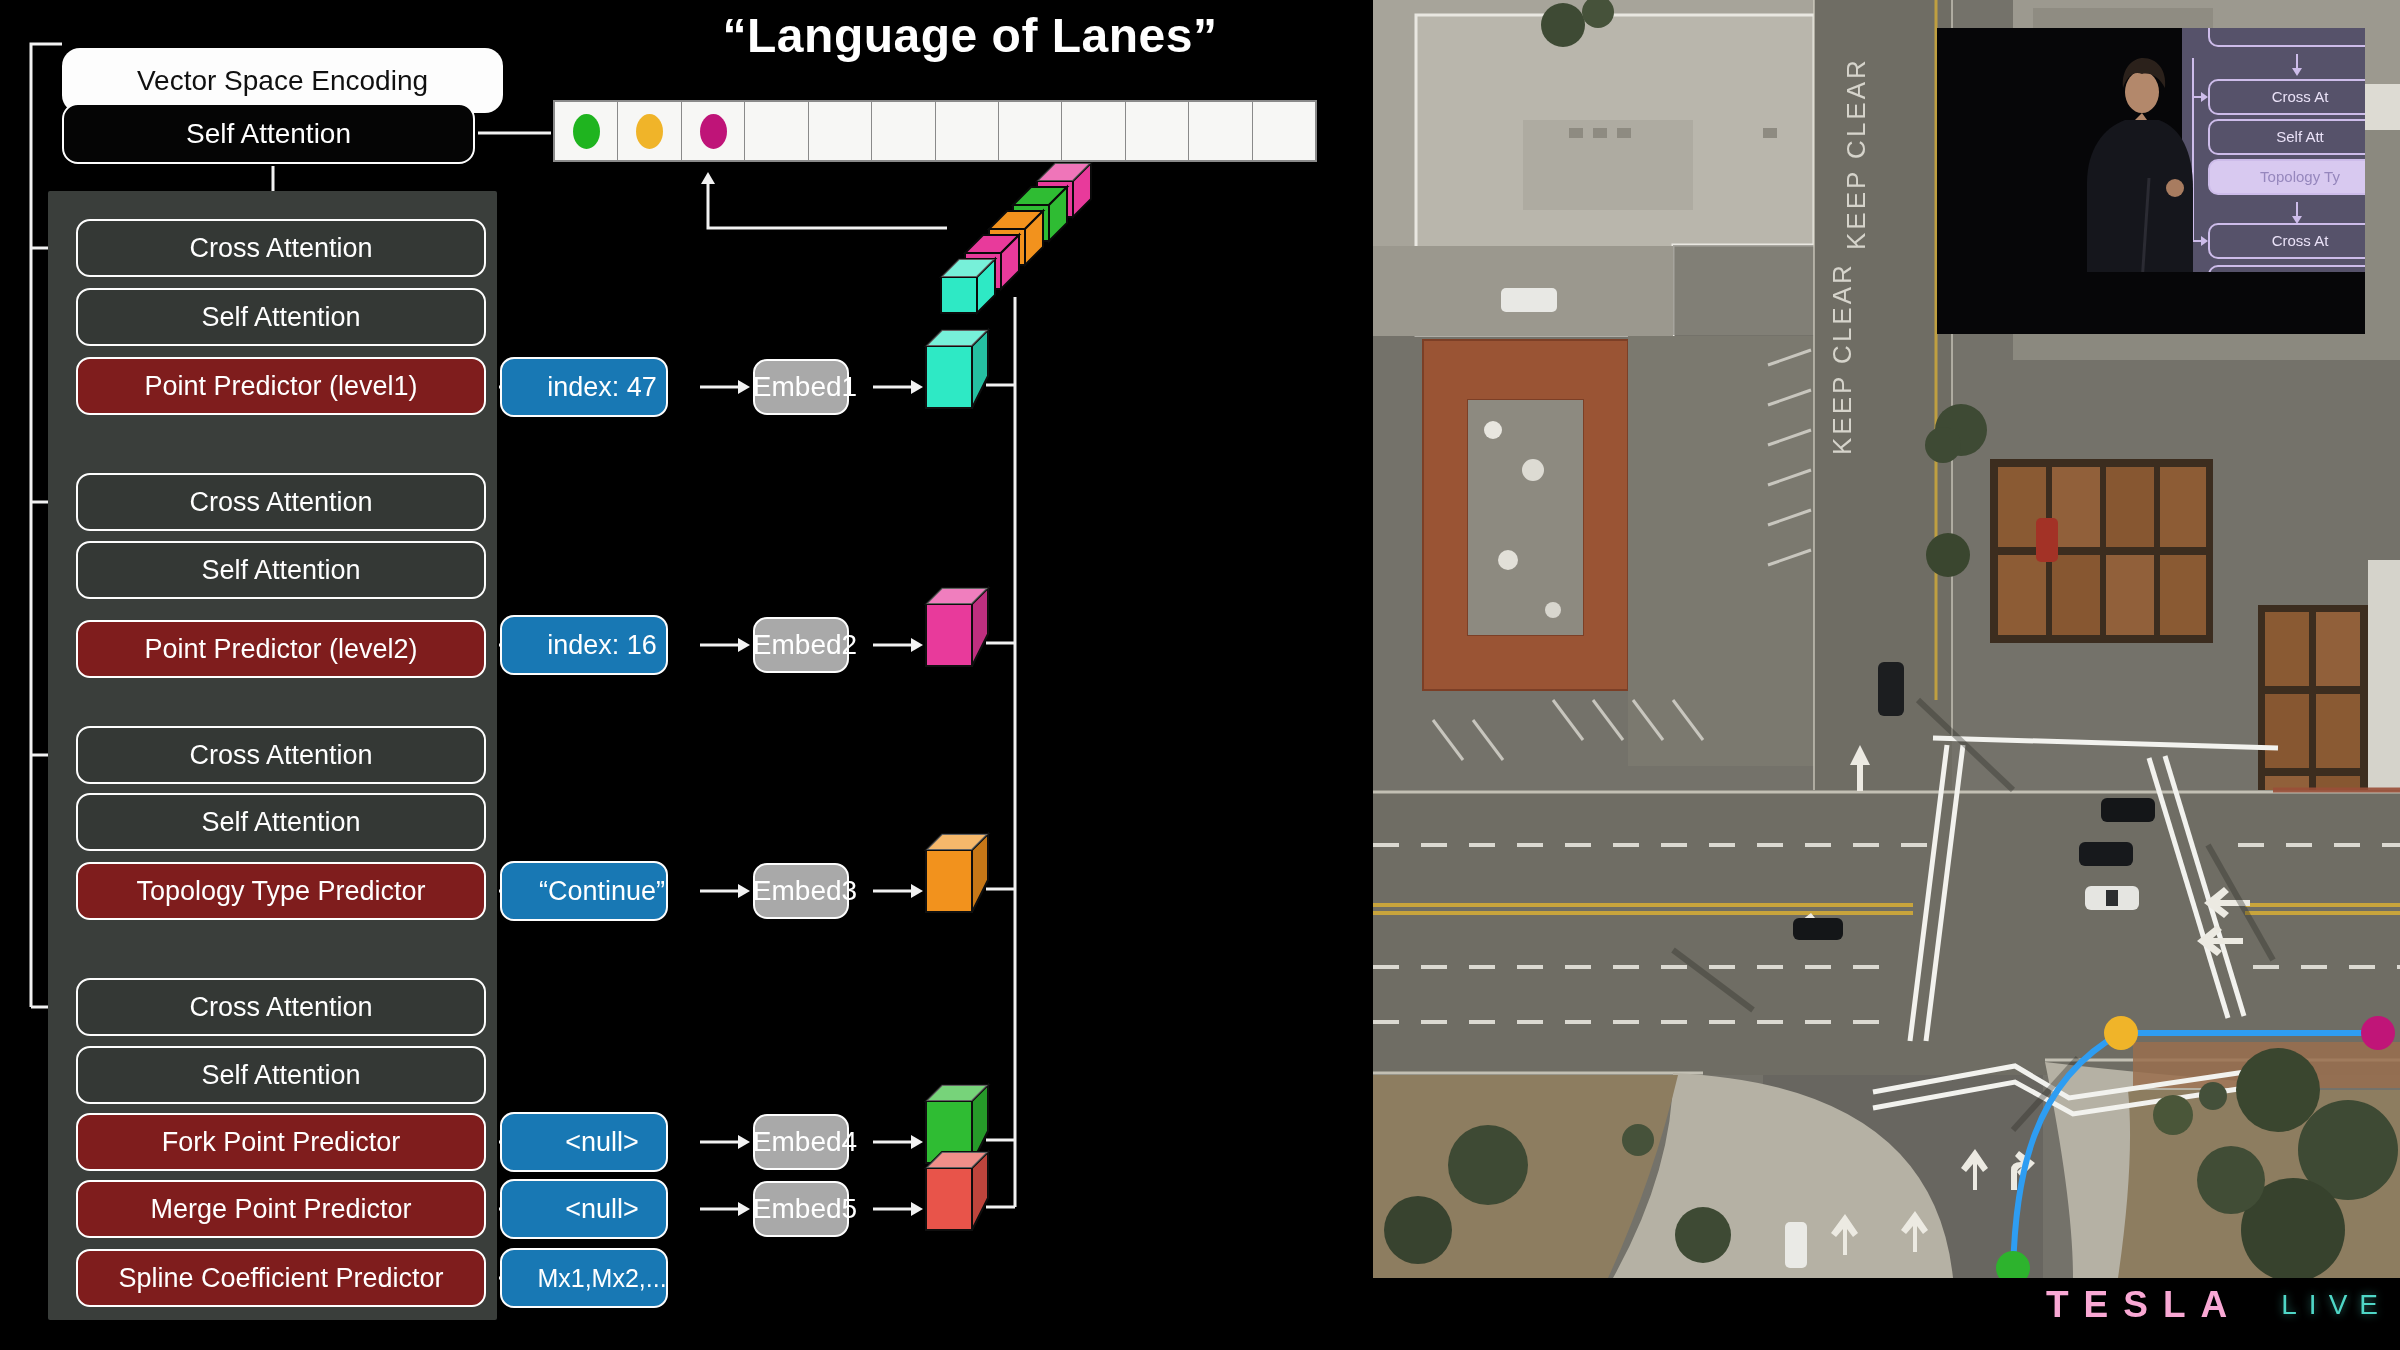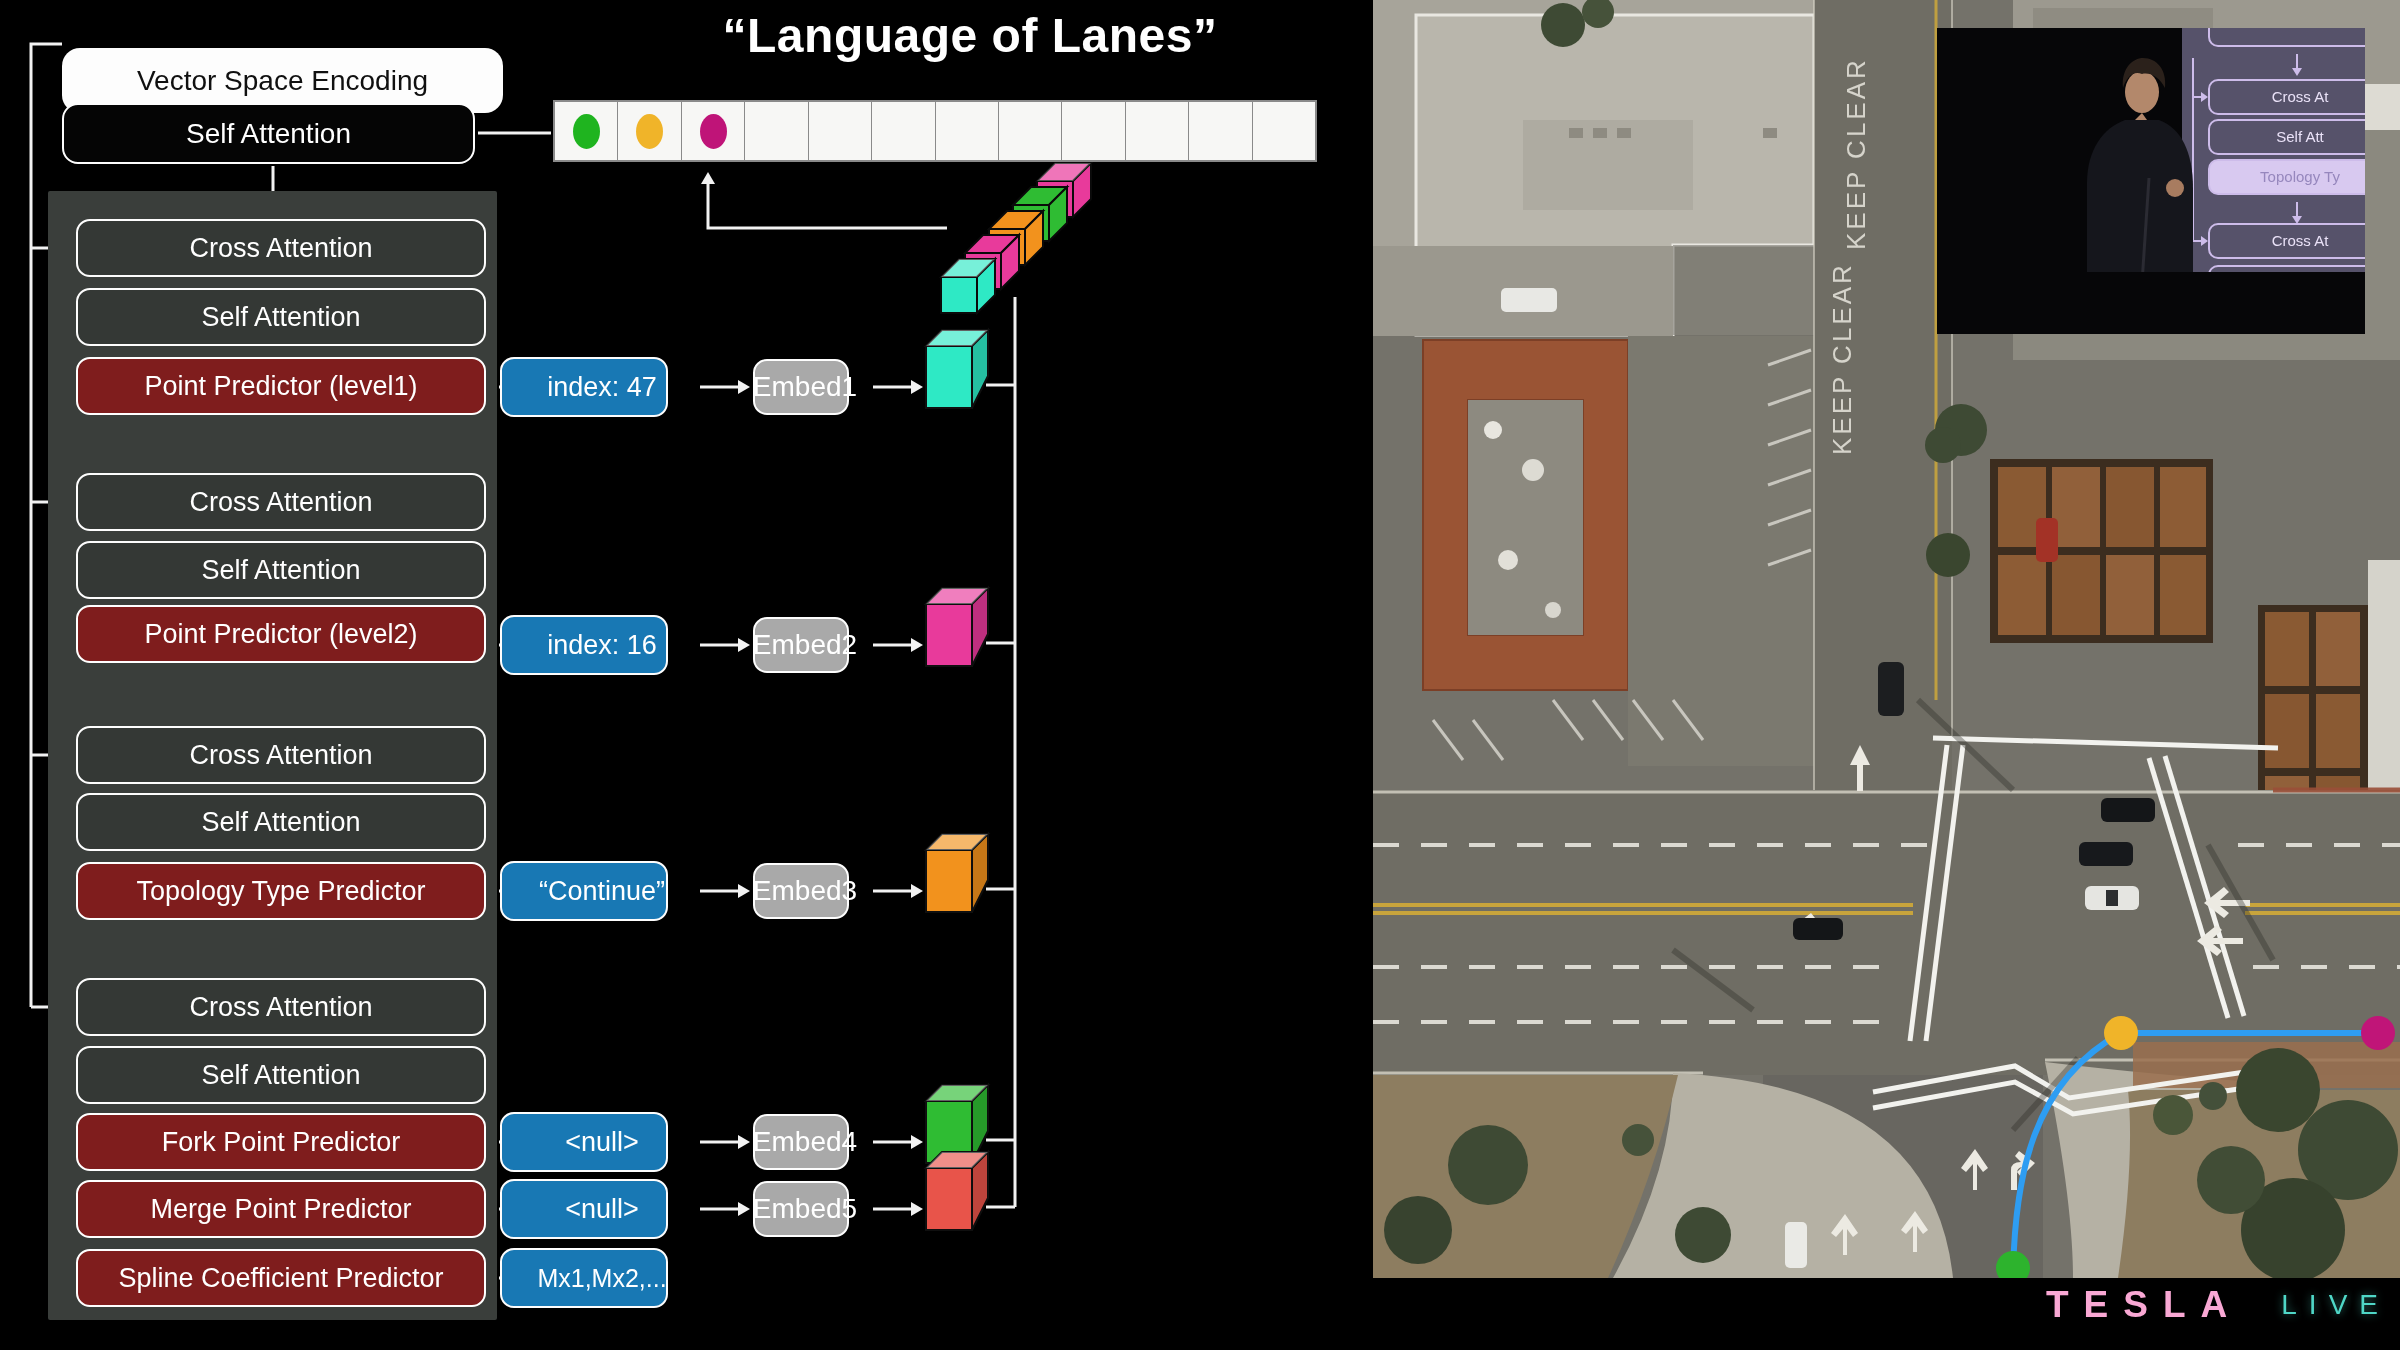--- a/index.html
+++ b/index.html
@@ -182,21 +182,21 @@
 
   <div class="box" id="vse">Vector Space Encoding</div>
   <div class="box" id="sat">Self Attention</div>
   <div class="abs" id="col-container"></div>
 
   <div class="box blk dark" style="top:219px">Cross Attention</div>
   <div class="box blk dark" style="top:288px">Self Attention</div>
   <div class="box blk light" style="top:357px">Point Predictor (level1)</div>
   <div class="box blk dark" style="top:473px">Cross Attention</div>
   <div class="box blk dark" style="top:541px">Self Attention</div>
-  <div class="box blk light" style="top:605px">Point Predictor (level2)</div>
+  <div class="box blk light" style="top:620px">Point Predictor (level2)</div>
   <div class="box blk dark" style="top:726px">Cross Attention</div>
   <div class="box blk dark" style="top:793px">Self Attention</div>
   <div class="box blk light" style="top:862px">Topology Type Predictor</div>
   <div class="box blk dark" style="top:978px">Cross Attention</div>
   <div class="box blk dark" style="top:1046px">Self Attention</div>
   <div class="box blk light" style="top:1113px">Fork Point Predictor</div>
   <div class="box blk light" style="top:1180px">Merge Point Predictor</div>
   <div class="box blk light" style="top:1249px">Spline Coefficient Predictor</div>
 
   <div class="box blue" style="top:357px">index: 47</div>

